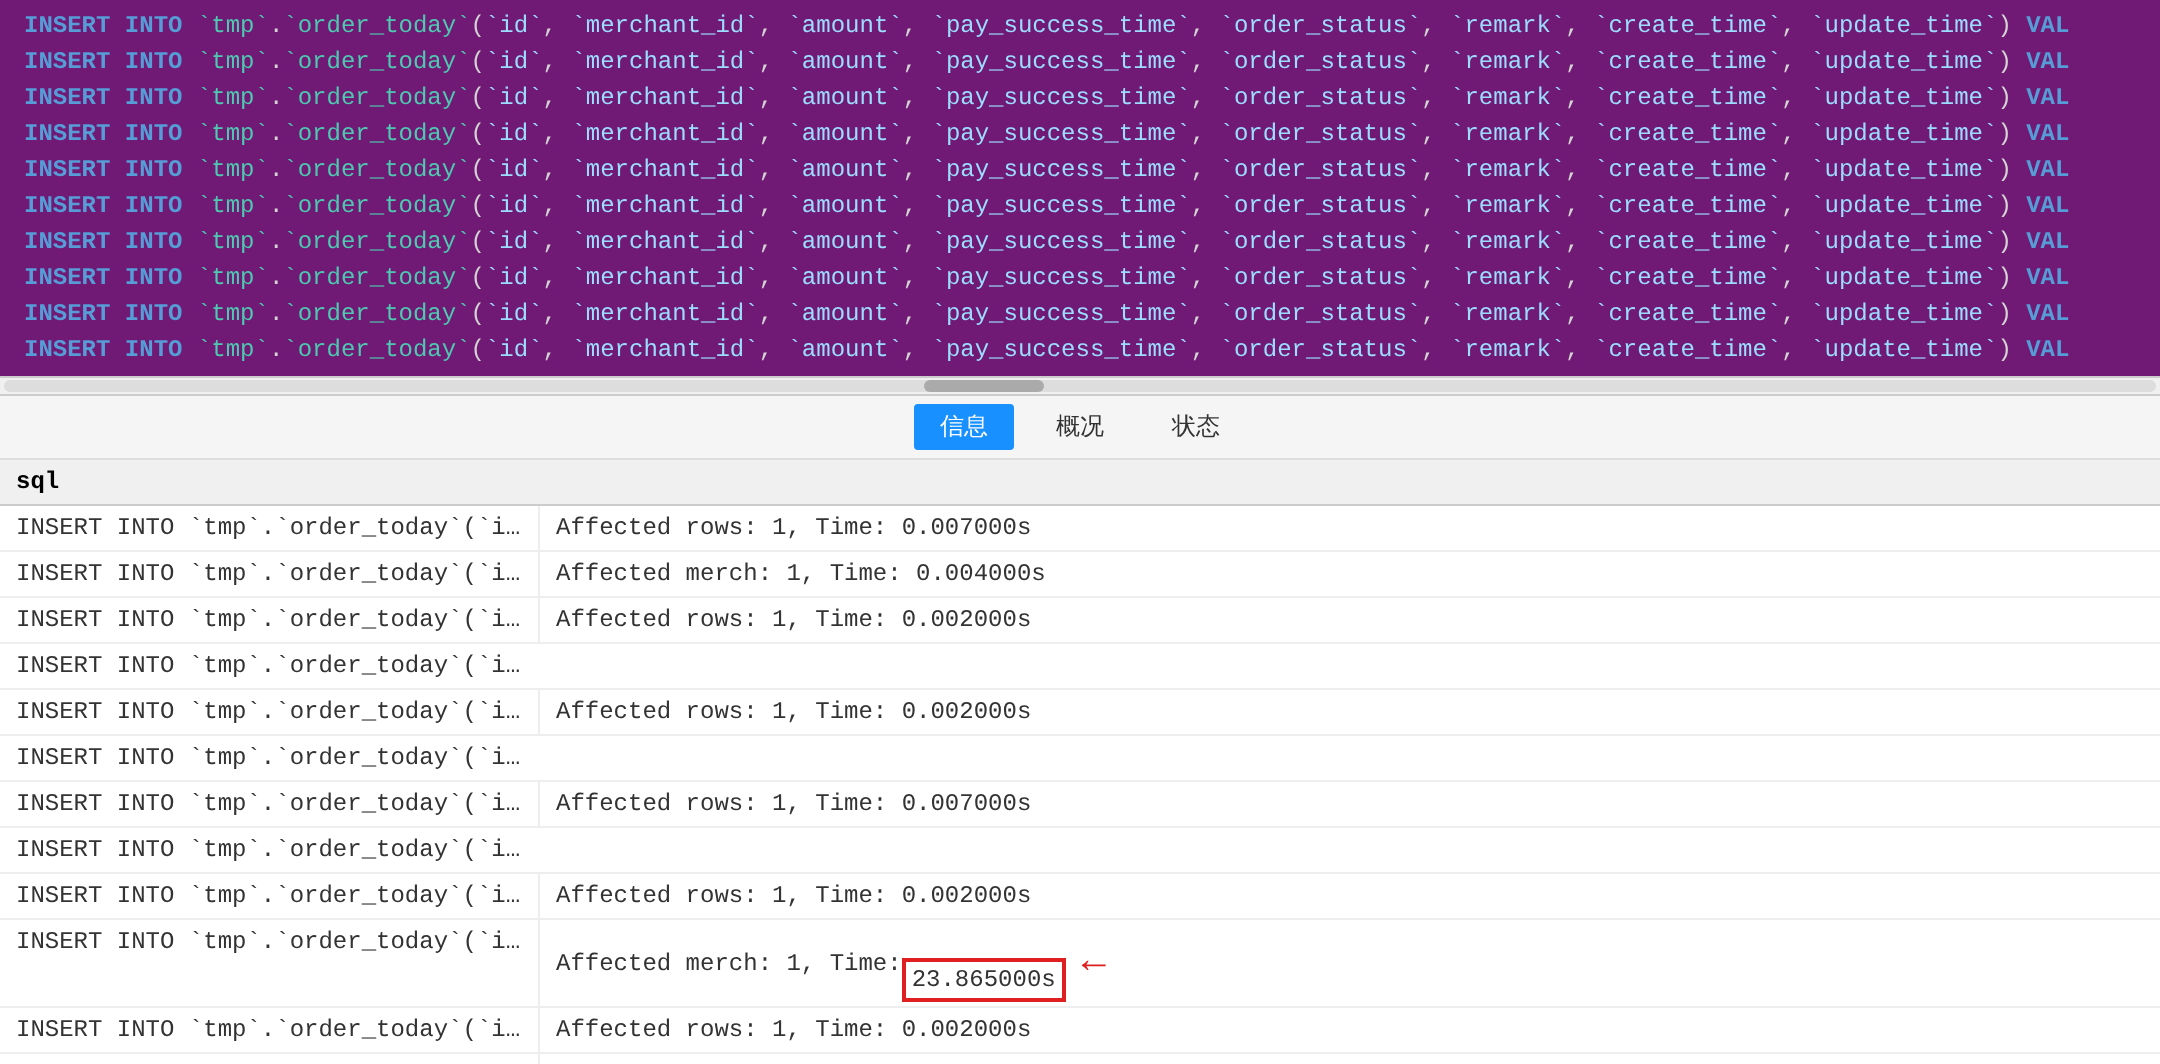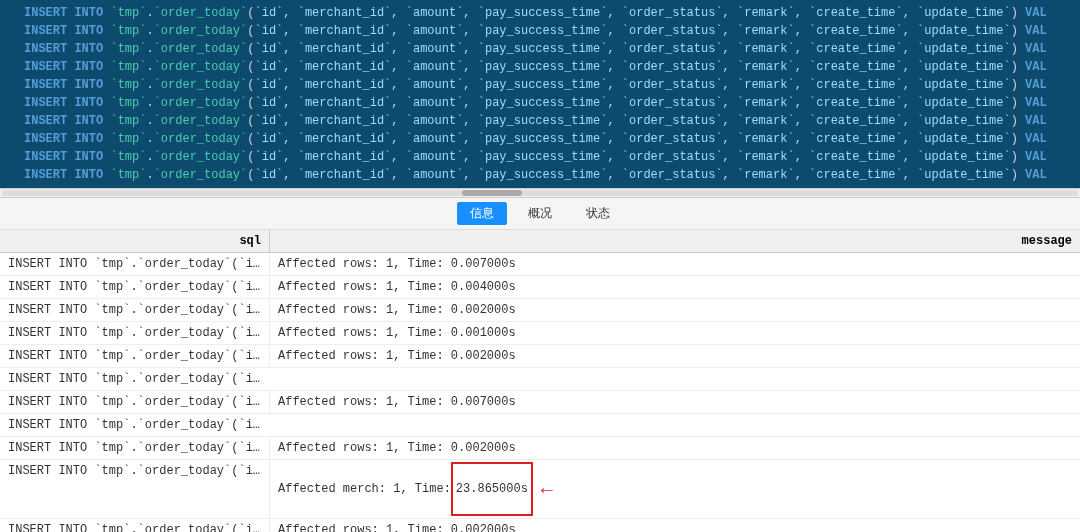--- a/index.html
+++ b/index.html
@@ -7,23 +7,23 @@
       font-family: 'Courier New', Courier, monospace;
       font-size: 12px;
       background: #fff;
       color: #000;
       width: 1080px;
       overflow-x: hidden;
     }
 
     
     .code-area {
-      background: #0c4a6e;
+      background: #701a75;
       color: #d4d4d4;
-      padding: 4px 24px;
+      padding: 4px 12px;
       overflow-x: auto;
       white-space: nowrap;
       min-height: 180px;
       line-height: 18px;
     }
     .code-line { display: block; }
     .kw-insert { color: #569cd6; font-weight: bold; }
     .kw-into { color: #569cd6; font-weight: bold; }
     .tbl { color: #4ec9b0; }
     .col { color: #9cdcfe; }
@@ -89,21 +89,20 @@
       display: grid;
       grid-template-columns: 270px 1fr;
       background: #f0f0f0;
       border-bottom: 1px solid #ccc;
       font-weight: bold;
       font-size: 12px;
     }
     .results-header .col-header {
       padding: 4px 8px;
       border-right: 1px solid #ccc;
-      text-align: right;
     }
     .results-header .col-header:last-child { border-right: none; }
 
     .results-table {
       width: 100%;
     }
     .result-row {
       display: grid;
       grid-template-columns: 270px 1fr;
       border-bottom: 1px solid #eee;
@@ -121,23 +120,24 @@
     .result-row .cell:last-child { border-right: none; }
 
     
     .result-row.highlighted .cell-msg {
       position: relative;
     }
     .highlight-box {
       display: inline-block;
       background: #fff;
       border: 2px solid #e02020;
-      padding: 16px 3px;
+      padding: 0 3px;
       color: #333;
       font-weight: normal;
+      margin-top: 17px;
     }
     .red-arrow {
       color: #e02020;
       font-size: 20px;
       font-weight: bold;
     }
   </style>
 </head>
 <body>
 
@@ -162,38 +162,36 @@
 
 <div class="tab-bar" id="tab-bar">
     <button class="tab-btn active">信息</button>
     <button class="tab-btn">概况</button>
     <button class="tab-btn">状态</button>
   </div>
 
 <div class="results-area">
   <div class="results-header">
     <div class="col-header">sql</div>
-    <div class="col-header">message</div>
   </div>
   <div class="results-table" id="results-table">
       <div class="result-row">
         <div class="cell">INSERT INTO `tmp`.`order_today`(`id`, `me...</div>
         <div class="cell cell-msg">Affected rows: 1, Time: 0.007000s</div>
       </div>
       <div class="result-row">
         <div class="cell">INSERT INTO `tmp`.`order_today`(`id`, `me...</div>
-        <div class="cell cell-msg">Affected rows: 1, Time: 0.004000s</div>
-      </div>
-      <div class="result-row">
-        <div class="cell">INSERT INTO `tmp`.`order_today`(`id`, `me...</div>
-        <div class="cell cell-msg">Affected rows: 1, Time: 0.002000s</div>
-      </div>
-      <div class="result-row">
-        <div class="cell">INSERT INTO `tmp`.`order_today`(`id`, `me...</div>
-        <div class="cell cell-msg">Affected rows: 1, Time: 0.001000s</div>
+        <div class="cell cell-msg">Affected merch: 1, Time: 0.004000s</div>
+      </div>
+      <div class="result-row">
+        <div class="cell">INSERT INTO `tmp`.`order_today`(`id`, `me...</div>
+        <div class="cell cell-msg">Affected rows: 1, Time: 0.002000s</div>
+      </div>
+      <div class="result-row">
+        <div class="cell">INSERT INTO `tmp`.`order_today`(`id`, `me...</div>
       </div>
       <div class="result-row">
         <div class="cell">INSERT INTO `tmp`.`order_today`(`id`, `me...</div>
         <div class="cell cell-msg">Affected rows: 1, Time: 0.002000s</div>
       </div>
       <div class="result-row">
         <div class="cell">INSERT INTO `tmp`.`order_today`(`id`, `me...</div>
       </div>
       <div class="result-row">
         <div class="cell">INSERT INTO `tmp`.`order_today`(`id`, `me...</div>

